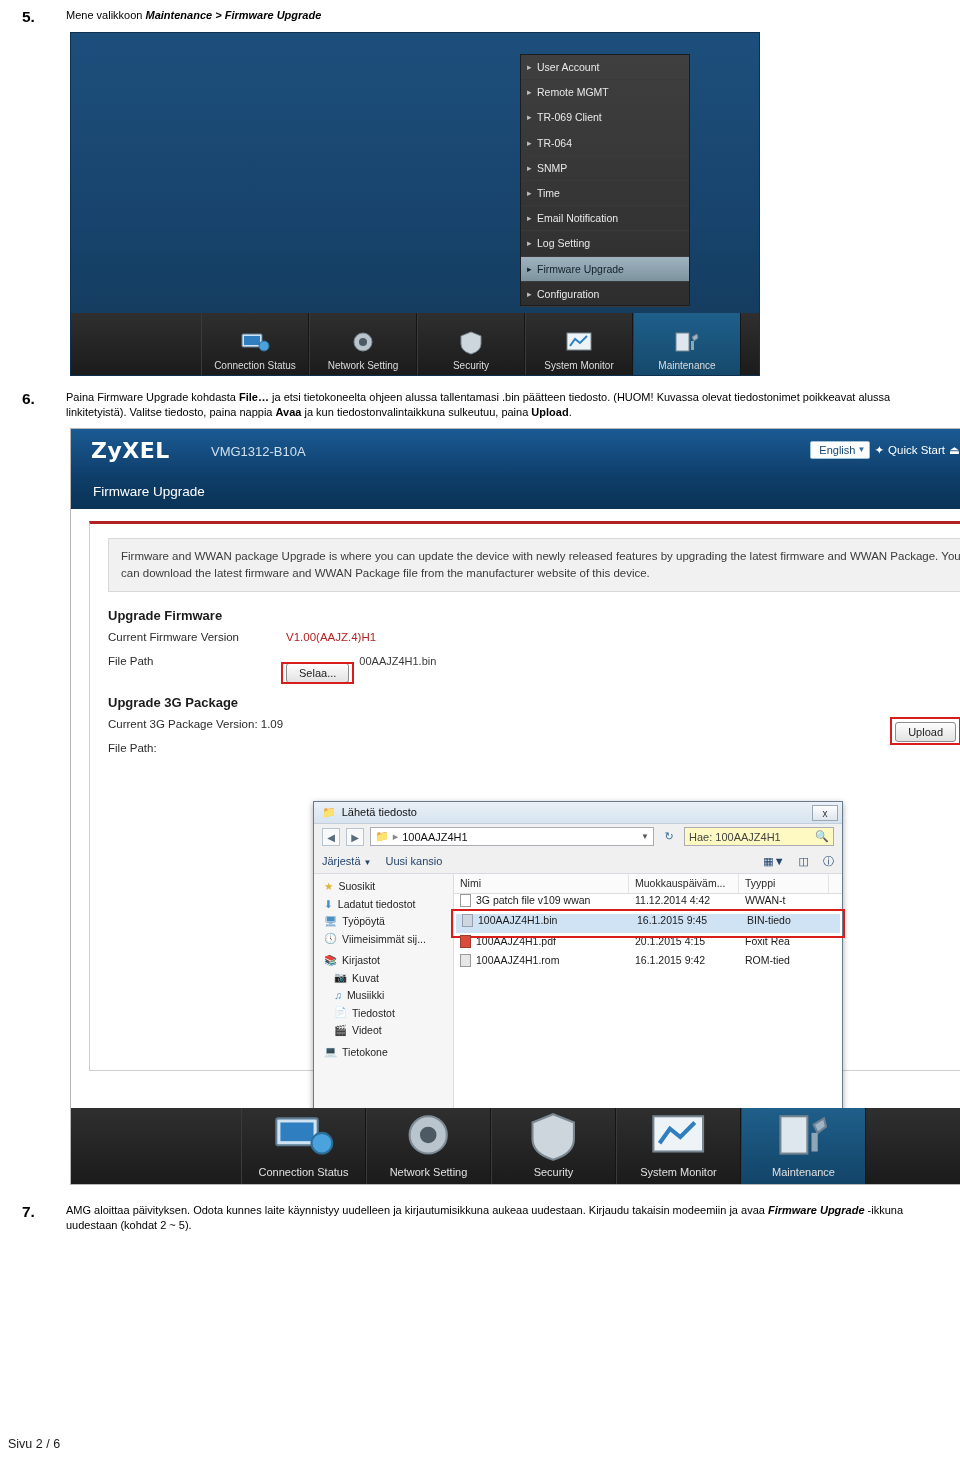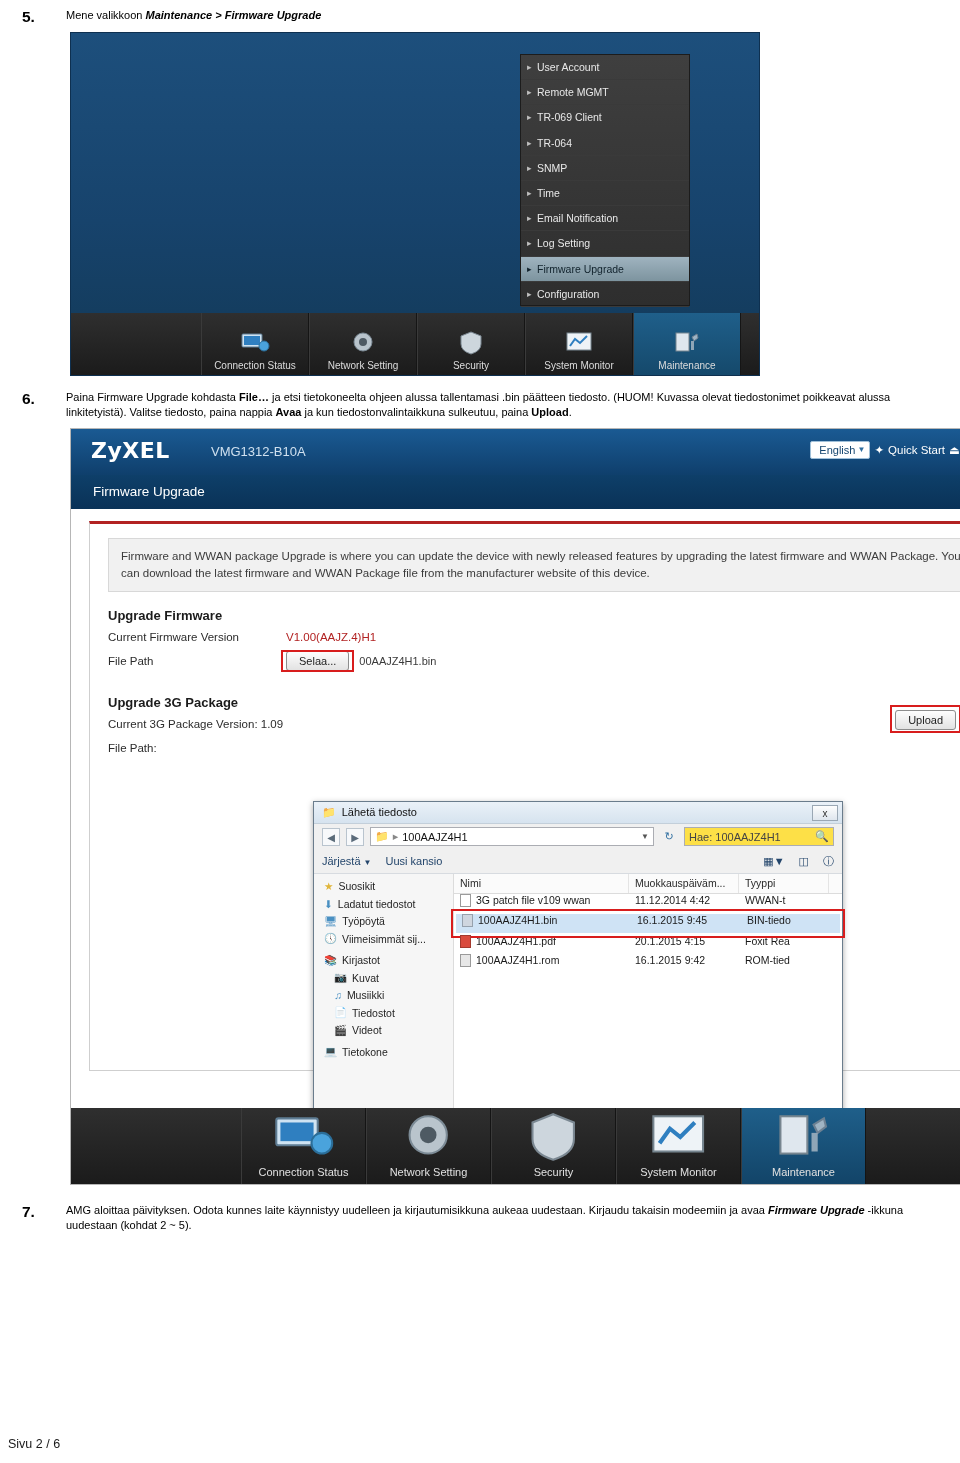--- a/index.html
+++ b/index.html
@@ -112,21 +112,21 @@
     font-size: 11.5px; line-height: 1.5; padding: 9px 12px;
   }
   .s2-h { font-size: 13px; font-weight: bold; color: #1b1b1b; margin: 16px 0 8px; }
   .s2-row { font-size: 11.5px; color: #2b2b2b; display: flex; align-items: flex-start; height: 24px; }
   .s2-row .lbl { width: 178px; }
   .s2-row .val { color: #b22222; }
   .s2-browse {
     border: 1px solid #8d8d8d; background: linear-gradient(180deg,#fdfdfd 0%, #e2e2e2 100%);
     font-size: 11px; padding: 3px 12px; border-radius: 3px; color: #1d1d1d;
   }
-  .redbox { outline: 2px solid #d81d1d; outline-offset: 3px; }
+  .redbox { outline: 2px solid #d81d1d; outline-offset: 3px; margin-top: 12px; }
   .s2-bottombar {
     position: absolute; left: 0; bottom: 0; width: 100%; height: 76px;
     background: linear-gradient(180deg,#2f2f2f 0%, #1b1b1b 100%);
     display: flex; align-items: stretch;
   }
   .s2-tb-item {
     width: 125px; position: relative;
     display: flex; flex-direction: column; align-items: center; justify-content: flex-end;
     padding-bottom: 6px;
     border-left: 1px solid #3a3a3a; border-right: 1px solid #141414;
@@ -154,21 +154,21 @@
   }
   .dlg-addr { height: 26px; display: flex; align-items: center; gap: 6px; padding: 0 8px; }
   .dlg-nav { width: 18px; height: 18px; border: 1px solid #b9c4ce; background:#f7f9fb; color:#5a6b7a; font-size:10px; text-align:center; line-height:17px;}
   .dlg-path {
     flex: 1; height: 19px; background: #ffffff; border: 1px solid #abadb3;
     display: flex; align-items: center; padding: 0 4px; gap: 4px; position: relative;
   }
   .dlg-path .cv { position: absolute; right: 4px; font-size: 8px; color: #555; }
   .dlg-refresh { width: 18px; height: 18px; text-align: center; line-height: 17px; color: #2f6ea0; }
   .dlg-search {
-    width: 150px; height: 19px; background: #fde047; border: 1px solid #abadb3;
+    width: 150px; height: 19px; background: #fef9c3; border: 1px solid #abadb3;
     display: flex; align-items: center; padding: 0 4px; position: relative; color: #444;
   }
   .dlg-search .mag { position: absolute; right: 4px; color: #6a6a6a; }
   .dlg-toolbar {
     height: 24px; display: flex; align-items: center; gap: 14px; padding: 0 8px;
     border-bottom: 1px solid #d7dbe0; color: #23456b;
   }
   .dlg-toolbar .sp { flex: 1; }
   .dlg-main { display: flex; height: 250px; }
   .dlg-left { width: 140px; background: #f6f6f6; border-right: 1px solid #dcdcdc; padding-top: 4px; }

